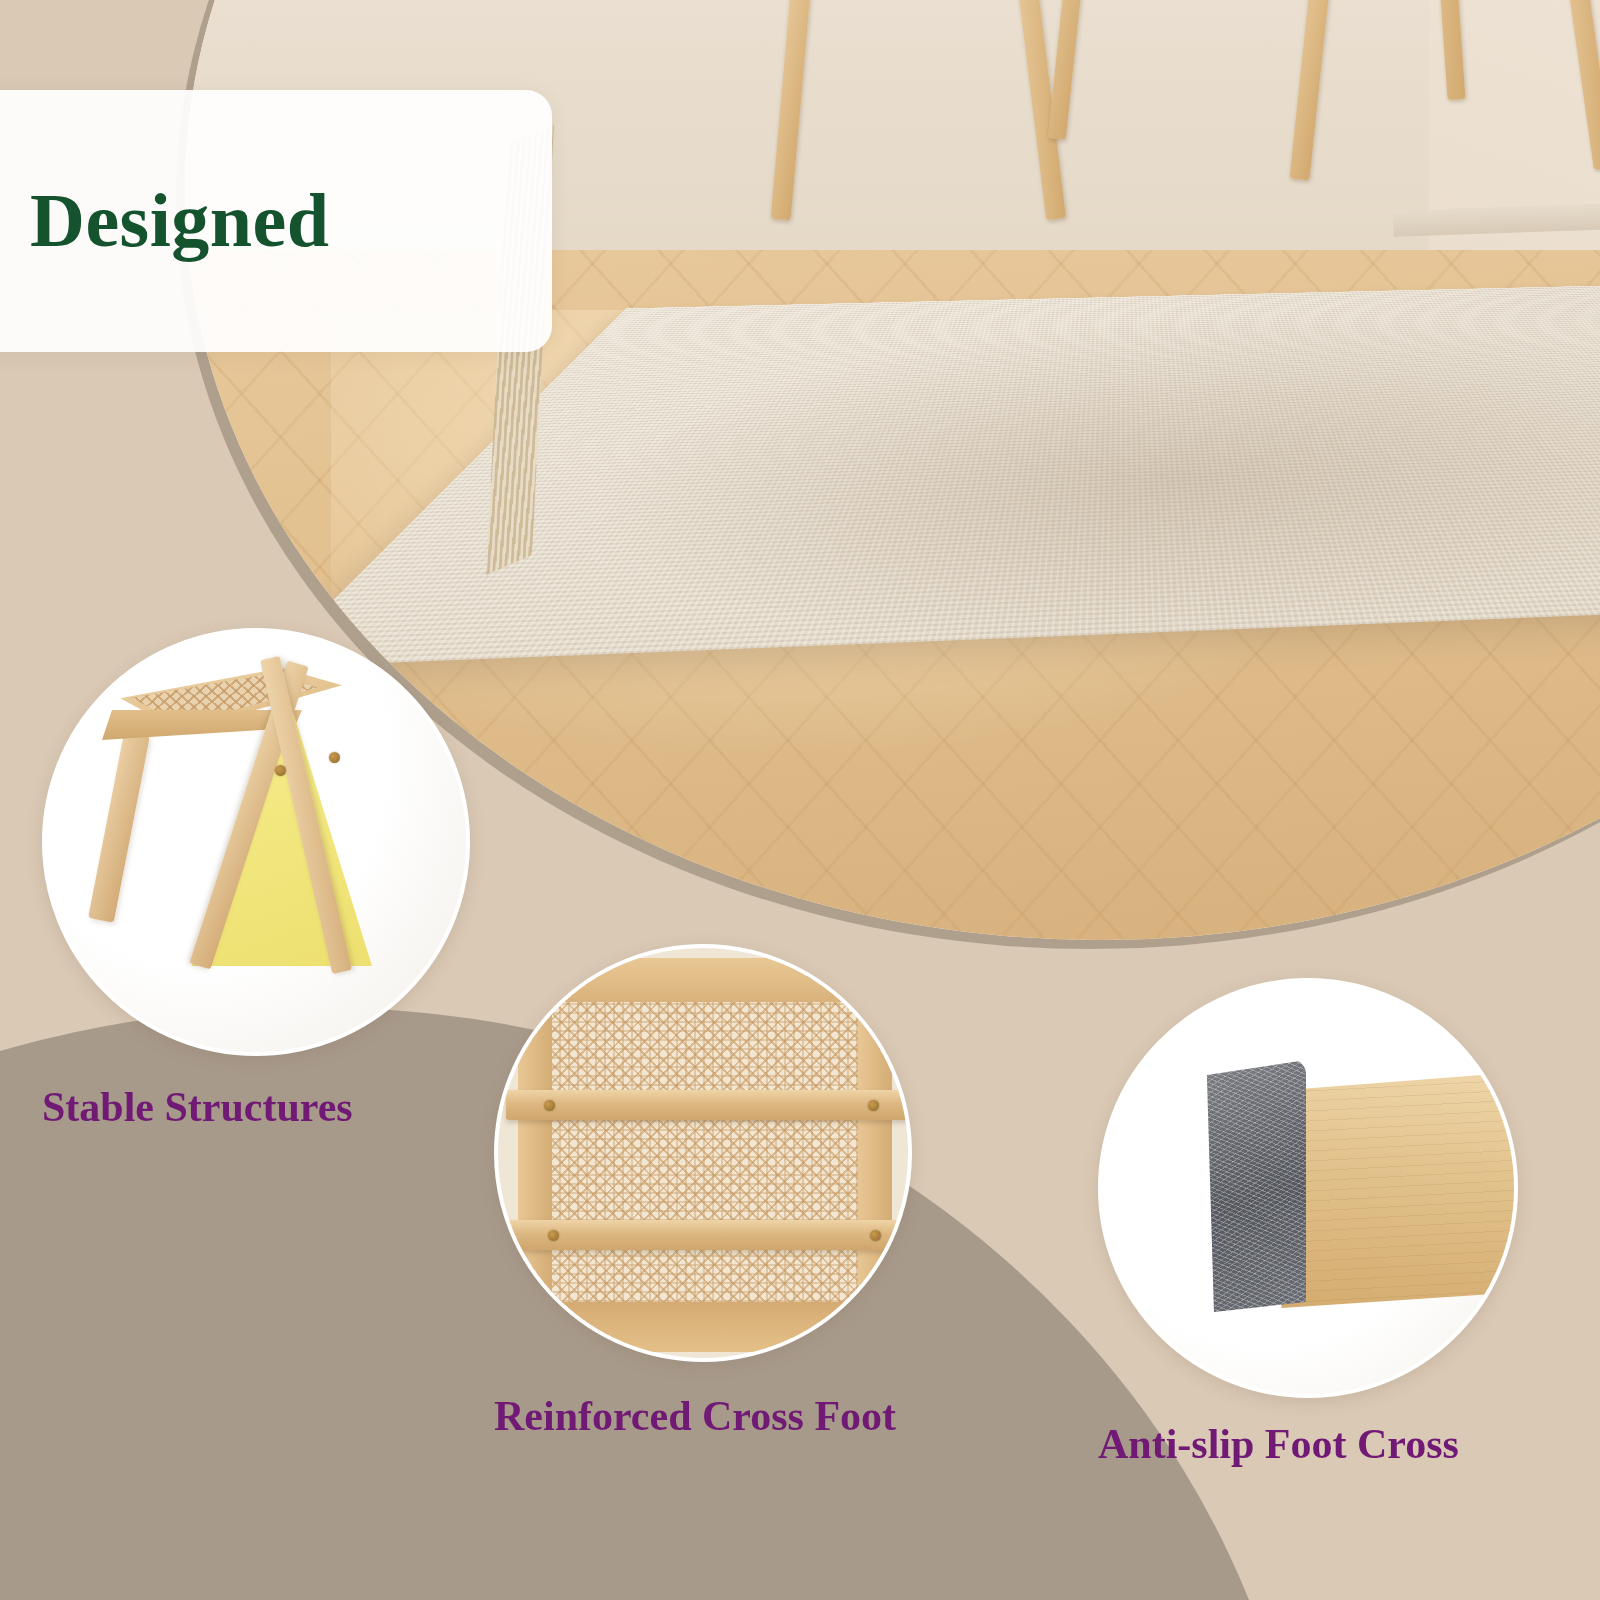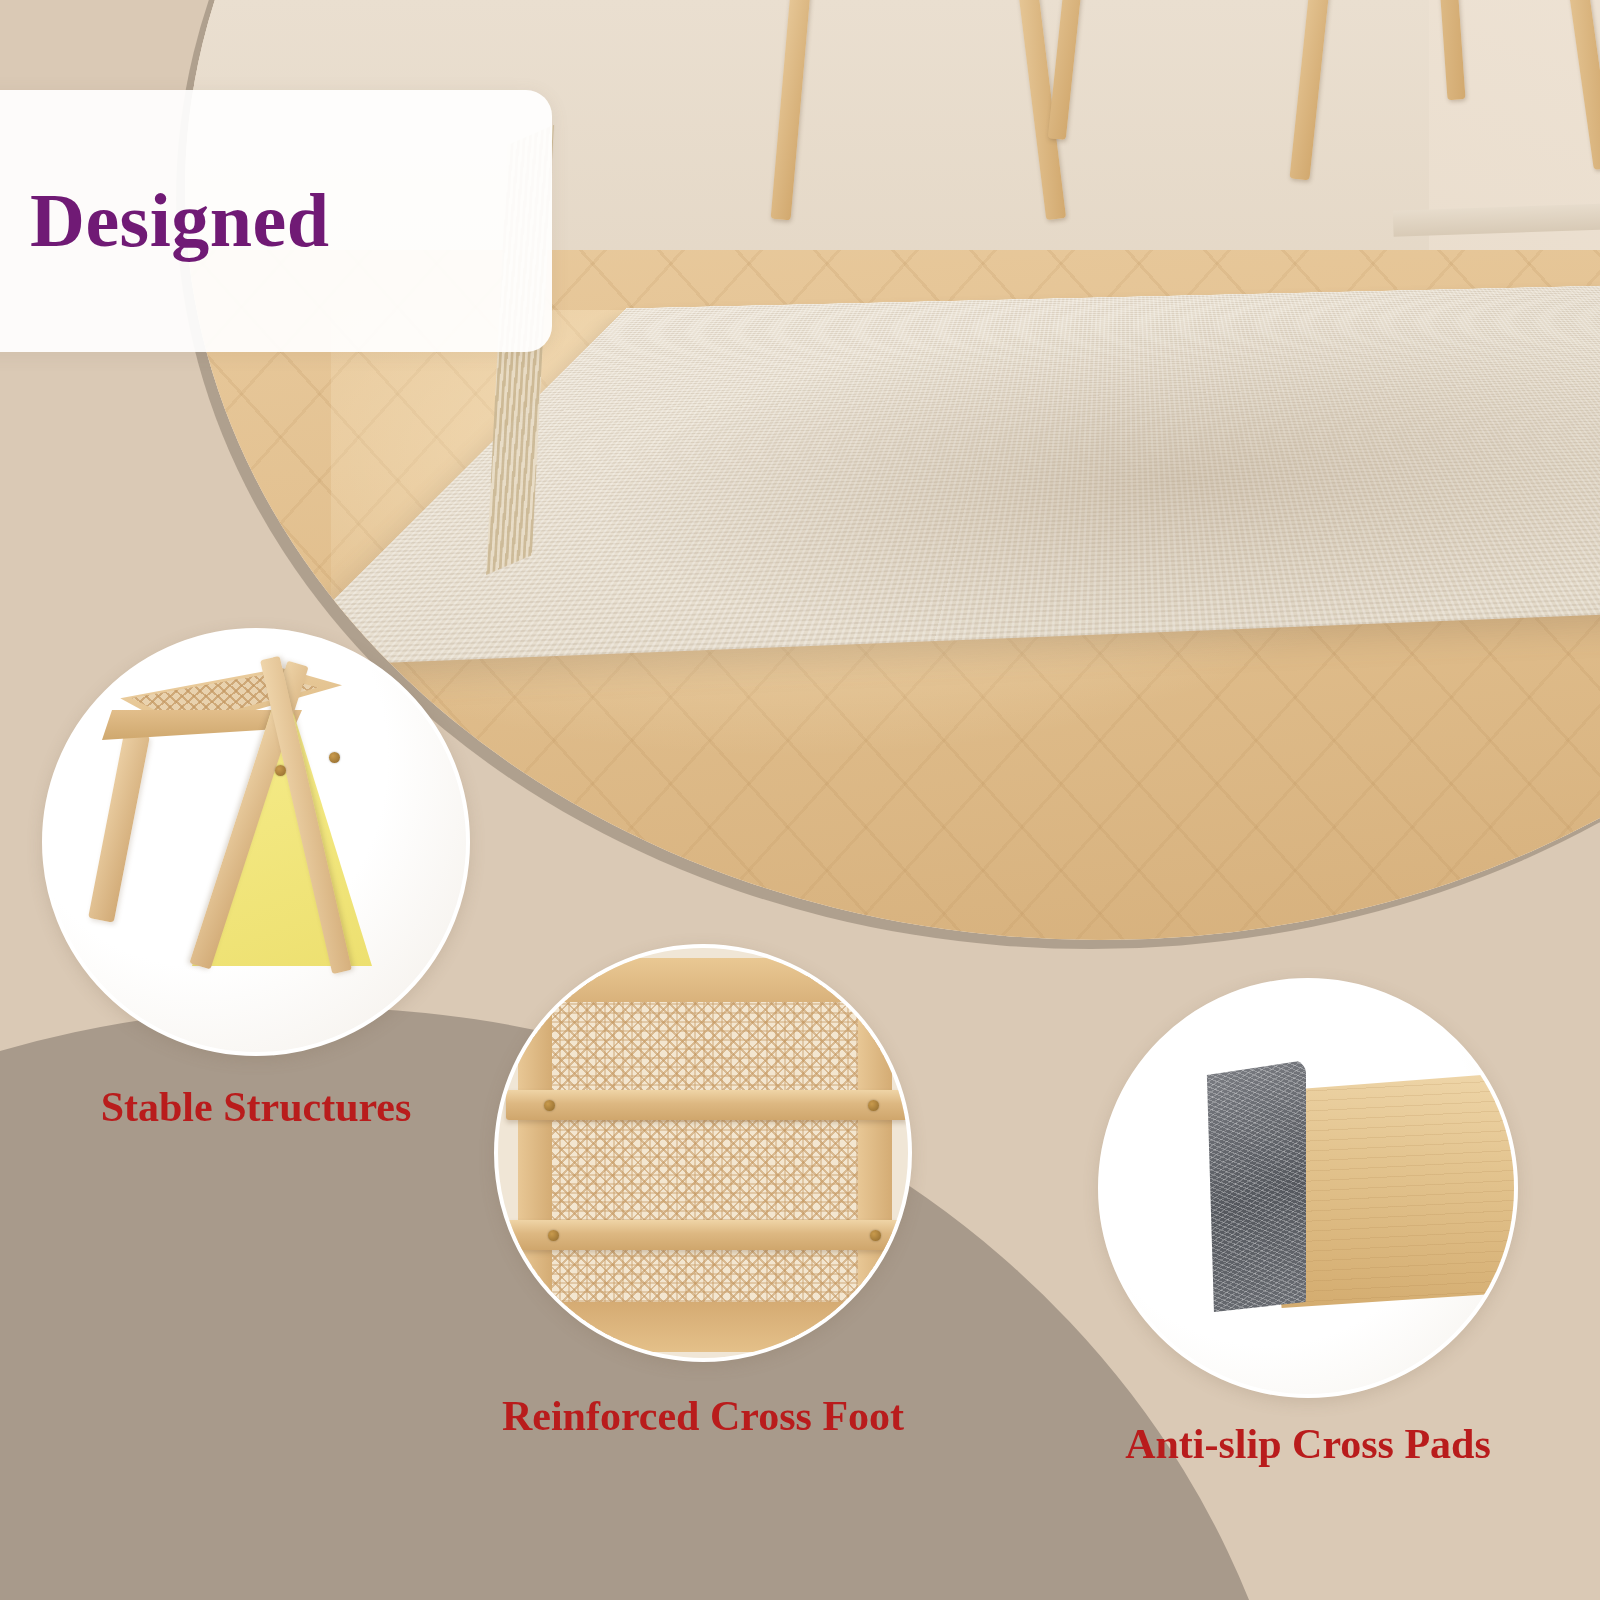--- a/index.html
+++ b/index.html
@@ -67,30 +67,30 @@
     position:absolute;left:-40px;top:90px;width:592px;height:262px;
     background:rgba(255,255,255,.93);
     border-radius:0 26px 26px 0;
     display:flex;flex-direction:column;justify-content:center;
     padding-left:70px;
     box-shadow:0 3px 18px rgba(120,100,80,.10);
   }
   .title-line{
     font-family:"Liberation Serif", serif;
     font-weight:bold;font-size:76px;line-height:1.13;
-    color:#701a75;letter-spacing:.5px;white-space:nowrap;
+    color:#14532d;letter-spacing:.5px;white-space:nowrap;
   }
 
   
   .feature{position:absolute;}
   .fcircle{position:absolute;border-radius:50%;overflow:hidden;background:#FFFFFF;
     border:4px solid #FFFFFF;box-shadow:0 4px 16px rgba(120,100,80,.18);}
-  .fcaption{position:absolute;width:100%;text-align:center;
+  .fcaption{position:absolute;width:100%;text-align:left;
     font-family:"Liberation Serif", serif;font-weight:bold;
-    font-size:42px;color:#b91c1c;white-space:nowrap;}
+    font-size:42px;color:#701a75;white-space:nowrap;}
 
   
   .f1 .fcircle{left:0;top:0;width:428px;height:428px;
     background:radial-gradient(ellipse at 36% 30%, #FFFFFF 50%, #F2EDE6 100%);}
   .leg-left{position:absolute;left:60px;top:100px;width:26px;height:190px;
     background:linear-gradient(95deg,#EBCFA4,#D2AB77);transform:rotate(11deg);
     border-radius:4px;box-shadow:2px 2px 5px rgba(120,95,65,.2);}
   .seat-top{position:absolute;left:44px;top:36px;width:252px;height:66px;
     background:linear-gradient(170deg,#EFD3A7,#DCB880);
     clip-path:polygon(12% 46%, 76% 0%, 100% 26%, 36% 96%);}
@@ -245,14 +245,14 @@
   <div class="fcaption" style="top:448px;">Reinforced Cross Foot</div>
 </div>
 
 <div class="feature f3" style="left:1098px;top:978px;width:420px;">
   <div class="fcircle">
     <div class="felt-rim"></div>
     <div class="leg-body"></div>
     <div class="leg-grain"></div>
     <div class="felt-pad"></div>
   </div>
-  <div class="fcaption" style="top:442px;">Anti-slip Cross Pads</div>
+  <div class="fcaption" style="top:442px;">Anti-slip Foot Cross</div>
 </div>
 
 </body></html>

